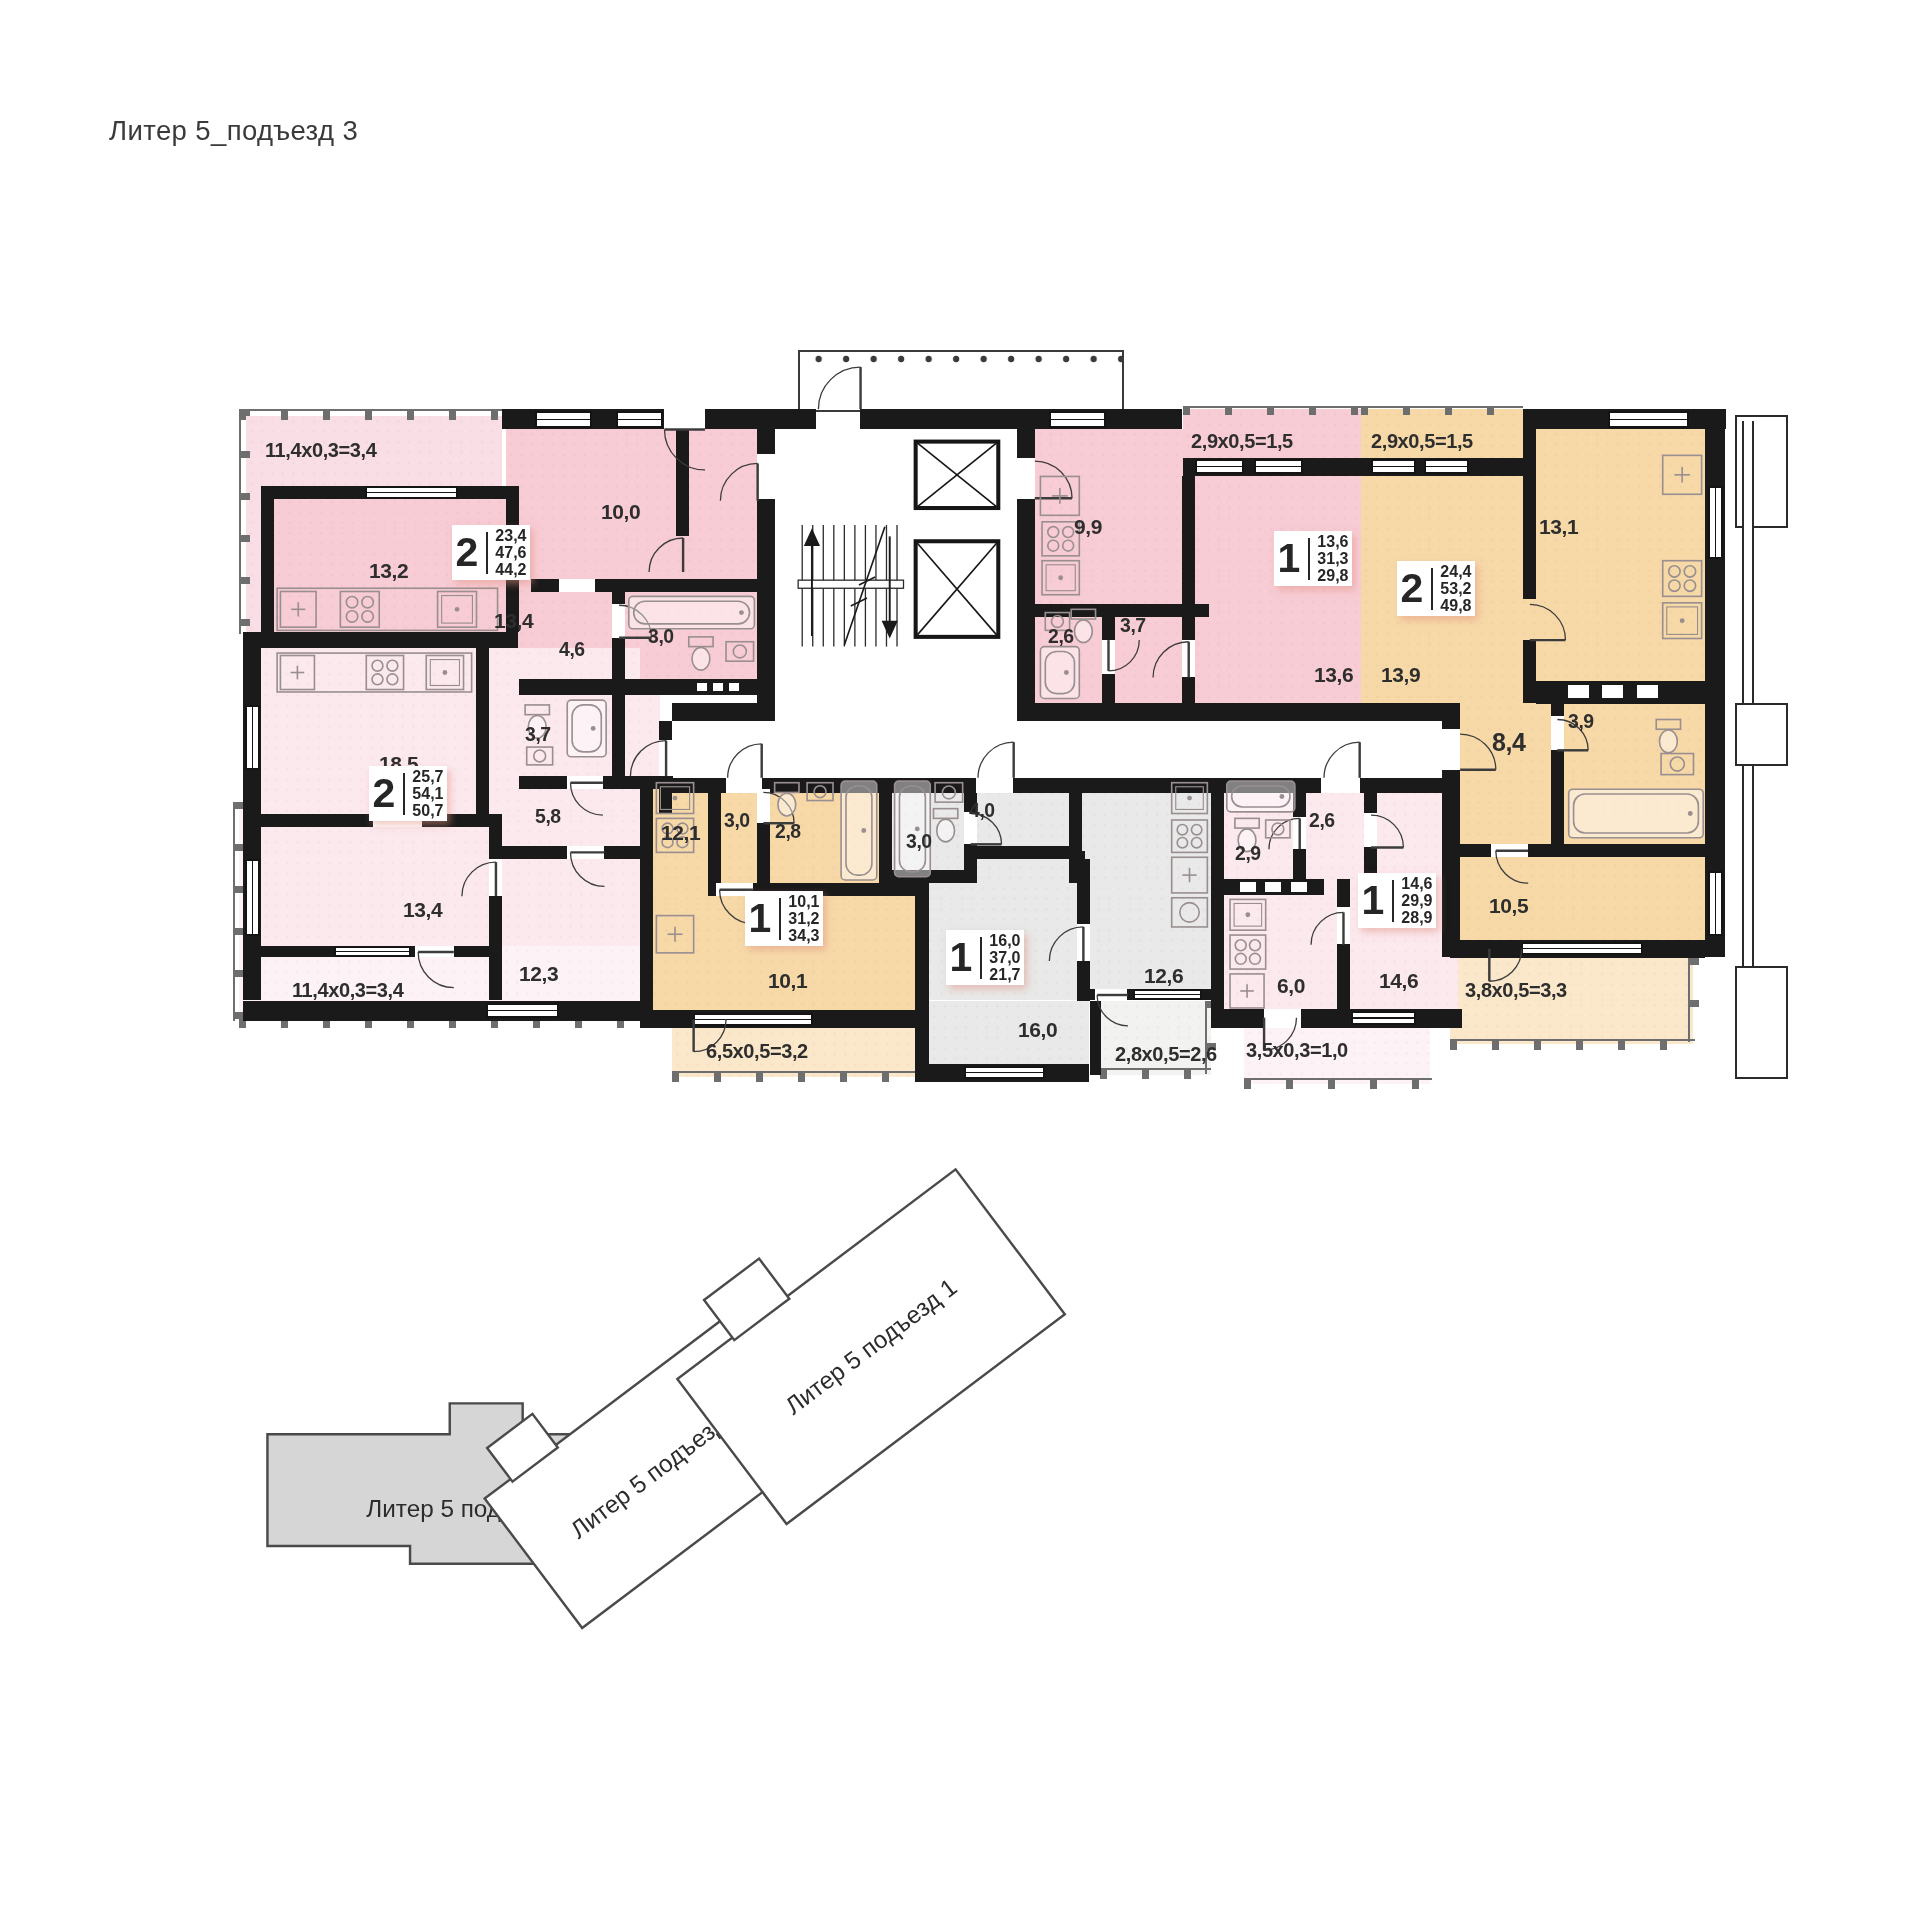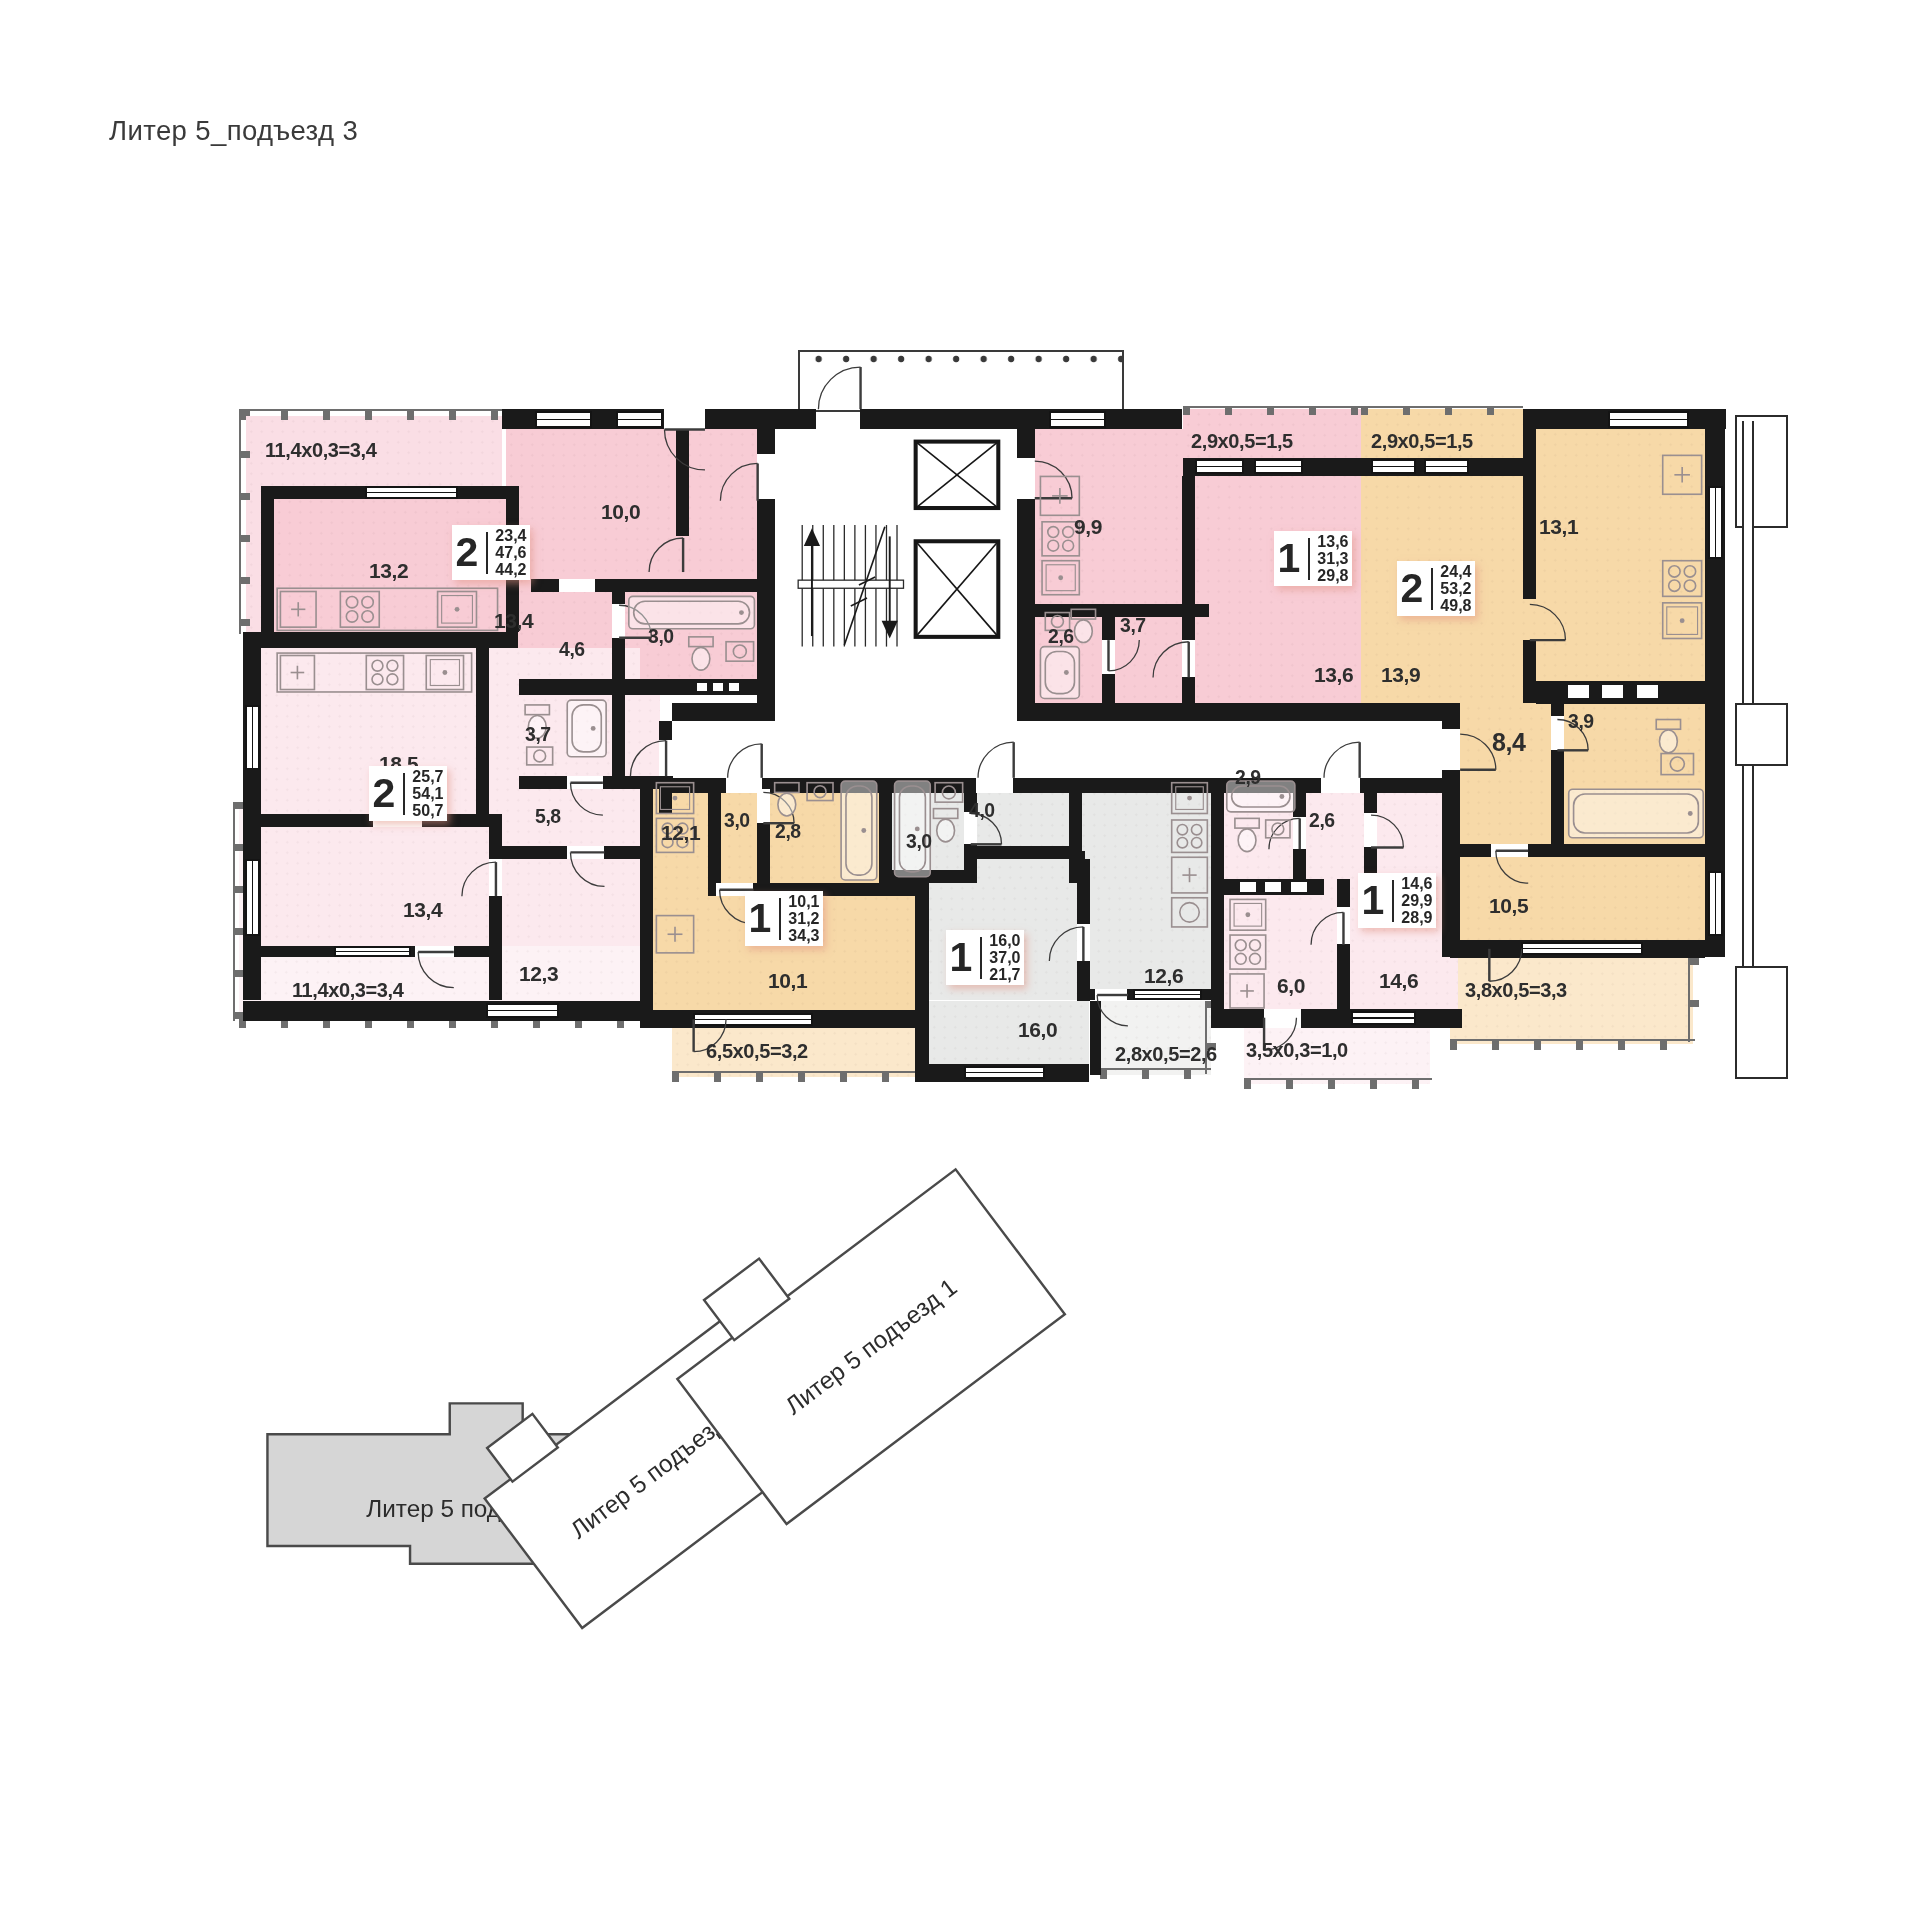--- a/index.html
+++ b/index.html
@@ -254,21 +254,21 @@
   <div class="lbl" style="left:661px;top:821px">12,1</div>
   <div class="lbl" style="left:724px;top:809px;font-size:19.4px">3,0</div>
   <div class="lbl" style="left:775px;top:820px;font-size:19.4px">2,8</div>
   <div class="lbl" style="left:768px;top:969px">10,1</div>
 
   <div class="lbl" style="left:906px;top:830px;font-size:19.4px">3,0</div>
   <div class="lbl" style="left:969px;top:799px;font-size:19.4px">4,0</div>
   <div class="lbl" style="left:1144px;top:964px">12,6</div>
   <div class="lbl" style="left:1018px;top:1018px">16,0</div>
 
-  <div class="lbl" style="left:1235px;top:766px;font-size:19.4px">2,9</div>
+  <div class="lbl" style="left:1235px;top:842px;font-size:19.4px">2,9</div>
   <div class="lbl" style="left:1309px;top:809px;font-size:19.4px">2,6</div>
   <div class="lbl" style="left:1277px;top:974px">6,0</div>
   <div class="lbl" style="left:1379px;top:969px">14,6</div>
 
   <div class="cap" style="left:265px;top:439px">11,4x0,3=3,4</div>
   <div class="cap" style="left:292px;top:979px">11,4x0,3=3,4</div>
   <div class="cap" style="left:1191px;top:430px">2,9x0,5=1,5</div>
   <div class="cap" style="left:1371px;top:430px">2,9x0,5=1,5</div>
   <div class="cap" style="left:1465px;top:979px">3,8x0,5=3,3</div>
   <div class="cap" style="left:706px;top:1040px">6,5x0,5=3,2</div>

